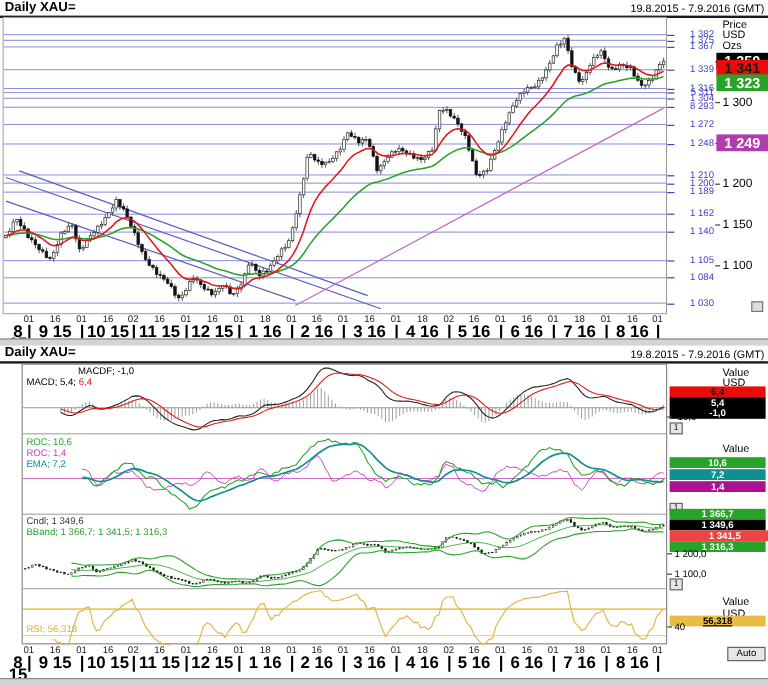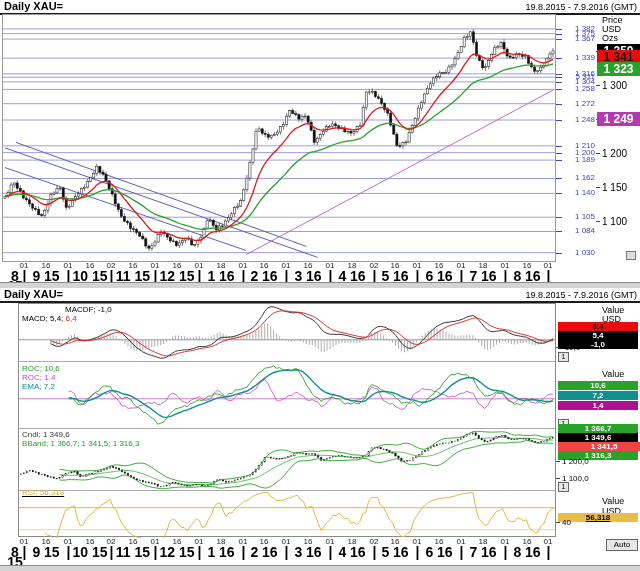--- a/index.html
+++ b/index.html
@@ -442,21 +442,21 @@
       <div class="lvl" style="position: absolute; left: 6px; top: 21px; width: 33px;">1 367</div>
       <div style="position: absolute; left: 0px; top: 44px; width: 6px; height: 1px; background: rgb(64, 64, 200);"></div>
       <div class="lvl" style="position: absolute; left: 6px; top: 40px; width: 33px;">1 339</div>
       <div style="position: absolute; left: 0px; top: 60px; width: 6px; height: 1px; background: rgb(64, 64, 200);"></div>
       <div class="lvl" style="position: absolute; left: 6px; top: 56px; width: 33px;">1 316</div>
       <div style="position: absolute; left: 0px; top: 63px; width: 6px; height: 1px; background: rgb(64, 64, 200);"></div>
       <div class="lvl" style="position: absolute; left: 6px; top: 59px; width: 33px;">5 311</div>
       <div style="position: absolute; left: 0px; top: 68px; width: 6px; height: 1px; background: rgb(64, 64, 200);"></div>
       <div class="lvl" style="position: absolute; left: 6px; top: 64px; width: 33px;">1 304</div>
       <div style="position: absolute; left: 0px; top: 75px; width: 6px; height: 1px; background: rgb(64, 64, 200);"></div>
-      <div class="lvl" style="position: absolute; left: 6px; top: 71px; width: 33px;">1 258</div>
+      <div class="lvl" style="position: absolute; left: 6px; top: 71px; width: 33px;">8 293</div>
       <div style="position: absolute; left: 0px; top: 90px; width: 6px; height: 1px; background: rgb(64, 64, 200);"></div>
       <div class="lvl" style="position: absolute; left: 6px; top: 86px; width: 33px;">1 272</div>
       <div style="position: absolute; left: 0px; top: 106px; width: 6px; height: 1px; background: rgb(64, 64, 200);"></div>
       <div class="lvl" style="position: absolute; left: 6px; top: 102px; width: 33px; text-align: right;">1 248</div>
       <div style="position: absolute; left: 0px; top: 132px; width: 6px; height: 1px; background: rgb(64, 64, 200);"></div>
       <div class="lvl" style="position: absolute; left: 6px; top: 128px; width: 33px;">1 210</div>
       <div style="position: absolute; left: 0px; top: 139px; width: 6px; height: 1px; background: rgb(64, 64, 200);"></div>
       <div class="lvl" style="position: absolute; left: 6px; top: 135px; width: 33px;">1 200</div>
       <div style="position: absolute; left: 0px; top: 146px; width: 6px; height: 1px; background: rgb(64, 64, 200);"></div>
       <div class="lvl" style="position: absolute; left: 6px; top: 142px; width: 33px;">1 189</div>
@@ -1179,14 +1179,14 @@
   <div class="autobtn abs" style="left:606px;top:539px;width:30px;height:10px;" id="autoBtn">Auto</div>
 
   <div class="strip" style="top:565px;height:6px;"></div>
 <div class="leg" style="position: absolute; left: 22px; top: 305px;"><span style="color: rgb(0, 0, 0); margin-left: 43px;">MACDF; -1,0</span></div>
     <div class="leg" style="position: absolute; left: 22px; top: 314px;"><span style="color: rgb(0, 0, 0);">MACD; 5,4; </span><span style="color: rgb(224, 24, 24);">6,4</span></div>
     <div class="leg" style="position: absolute; left: 22px; top: 364px;"><span style="color: rgb(40, 162, 40);">ROC; 10,6</span></div>
     <div class="leg" style="position: absolute; left: 22px; top: 373px;"><span style="color: rgb(201, 63, 192);">ROC; 1,4</span></div>
     <div class="leg" style="position: absolute; left: 22px; top: 382px;"><span style="color: rgb(16, 143, 143);">EMA; 7,2</span></div>
     <div class="leg" style="position: absolute; left: 22px; top: 430px;"><span style="color: rgb(58, 58, 58);">Cndl; 1 349,6</span></div>
     <div class="leg" style="position: absolute; left: 22px; top: 439px;"><span style="color: rgb(40, 162, 40);">BBand; 1 366,7; 1 341,5; 1 316,3</span></div>
-    <div class="leg" style="position: absolute; left: 22px; top: 488px; text-decoration: underline;"><span style="color: rgb(223, 174, 53);">RSI; 56,318</span></div>
+    <div class="leg" style="position: absolute; left: 22px; top: 520px;"><span style="color: rgb(223, 174, 53);">RSI; 56,318</span></div>
   </div>
 
 </body></html>

